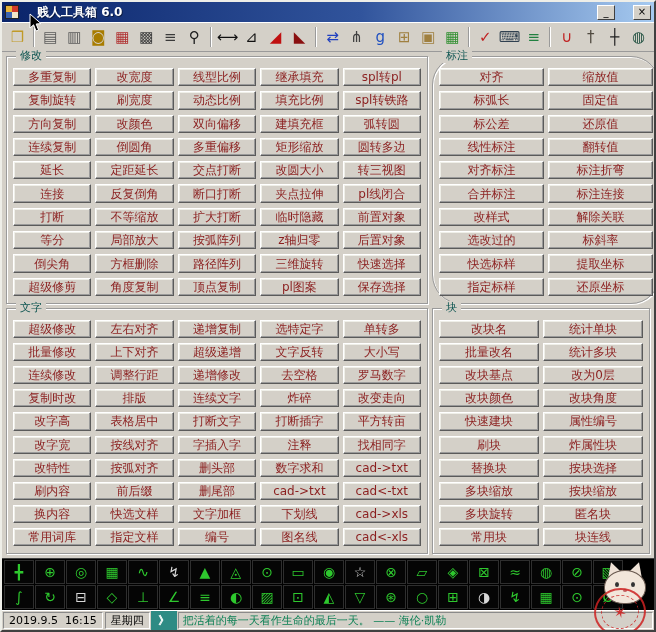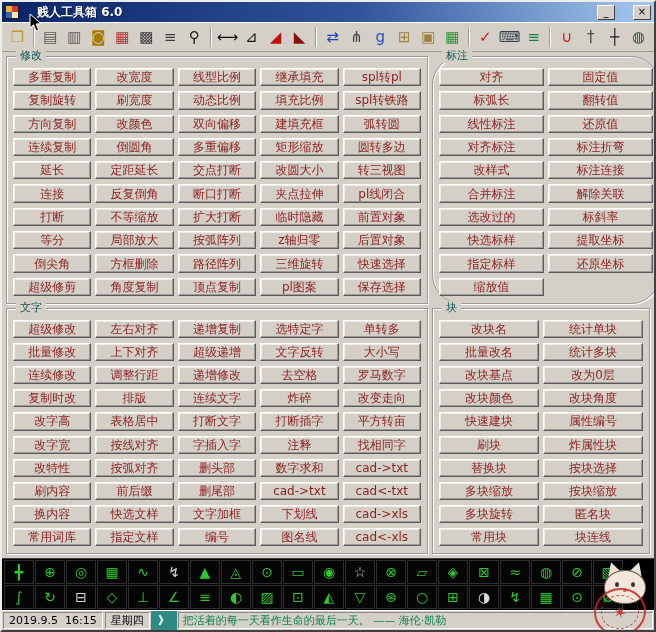--- a/index.html
+++ b/index.html
@@ -230,31 +230,32 @@
           <button class="cmd">后置对象</button>
           <button class="cmd">快速选择</button>
           <button class="cmd">保存选择</button>
         </div>
     </div>
     <div class="groupbox gb-dimension">
       <span class="gb-label">标注</span>
       <div class="grid" style="grid-template-columns: repeat(2, 1fr);">
           <button class="cmd">对齐</button>
           <button class="cmd">标弧长</button>
+          <button class="cmd">标公差</button>
           <button class="cmd">线性标注</button>
           <button class="cmd">对齐标注</button>
+          <button class="cmd">合并标注</button>
           <button class="cmd">改样式</button>
-          <button class="cmd">合并标注</button>
           <button class="cmd">选改过的</button>
           <button class="cmd">快选标样</button>
           <button class="cmd">指定标样</button>
           <button class="cmd">缩放值</button>
           <button class="cmd">固定值</button>
+          <button class="cmd">还原值</button>
           <button class="cmd">翻转值</button>
-          <button class="cmd">还原值</button>
           <button class="cmd">标注折弯</button>
           <button class="cmd">标注连接</button>
           <button class="cmd">解除关联</button>
           <button class="cmd">标斜率</button>
           <button class="cmd">提取坐标</button>
           <button class="cmd">还原坐标</button>
         </div>
     </div>
     <div class="groupbox gb-text">
       <span class="gb-label">文字</span>

